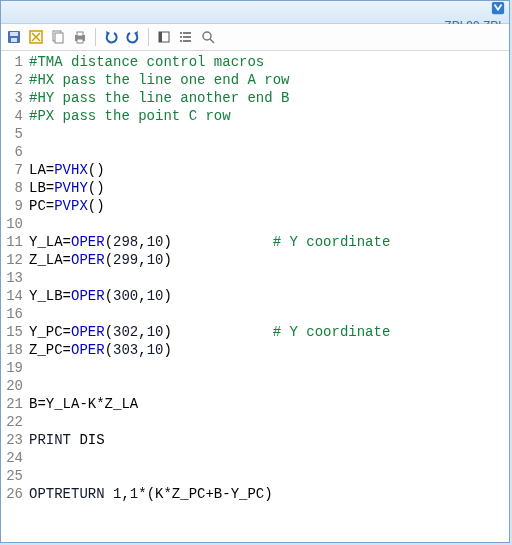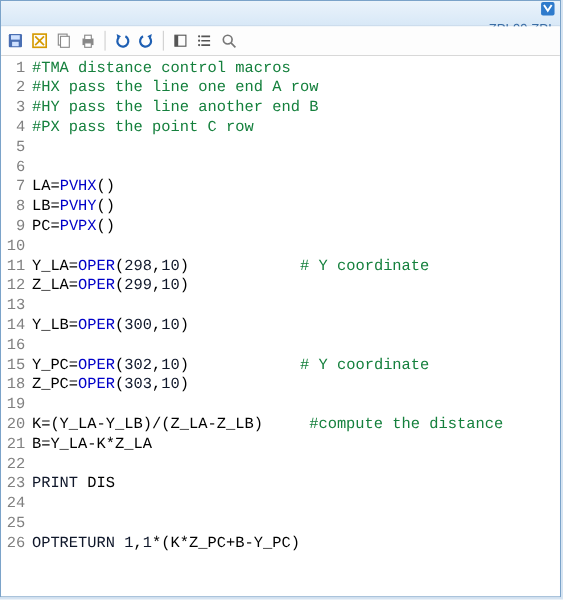--- a/index.html
+++ b/index.html
@@ -169,21 +169,20 @@
       <div class="line">
         <div class="gutter">18</div>
         <div class="code"><span class="c-plain">Z_PC=</span><span class="c-fn">OPER</span><span class="c-plain">(</span><span class="c-num">303</span><span class="c-plain">,</span><span class="c-num">10</span><span class="c-plain">)</span></div>
       </div>
       <div class="line">
         <div class="gutter">19</div>
         <div class="code"><span class="c-plain"></span></div>
       </div>
       <div class="line">
         <div class="gutter">20</div>
-        <div class="code"><span class="c-plain">K=(Y_LA-Y_LB)/(Z_LA-Z_LB)     </span><span class="c-kw">#compute the distance</span></div>
       </div>
       <div class="line">
         <div class="gutter">21</div>
         <div class="code"><span class="c-plain">B=Y_LA-K*Z_LA</span></div>
       </div>
       <div class="line">
         <div class="gutter">22</div>
       </div>
       <div class="line">
         <div class="gutter">23</div>

